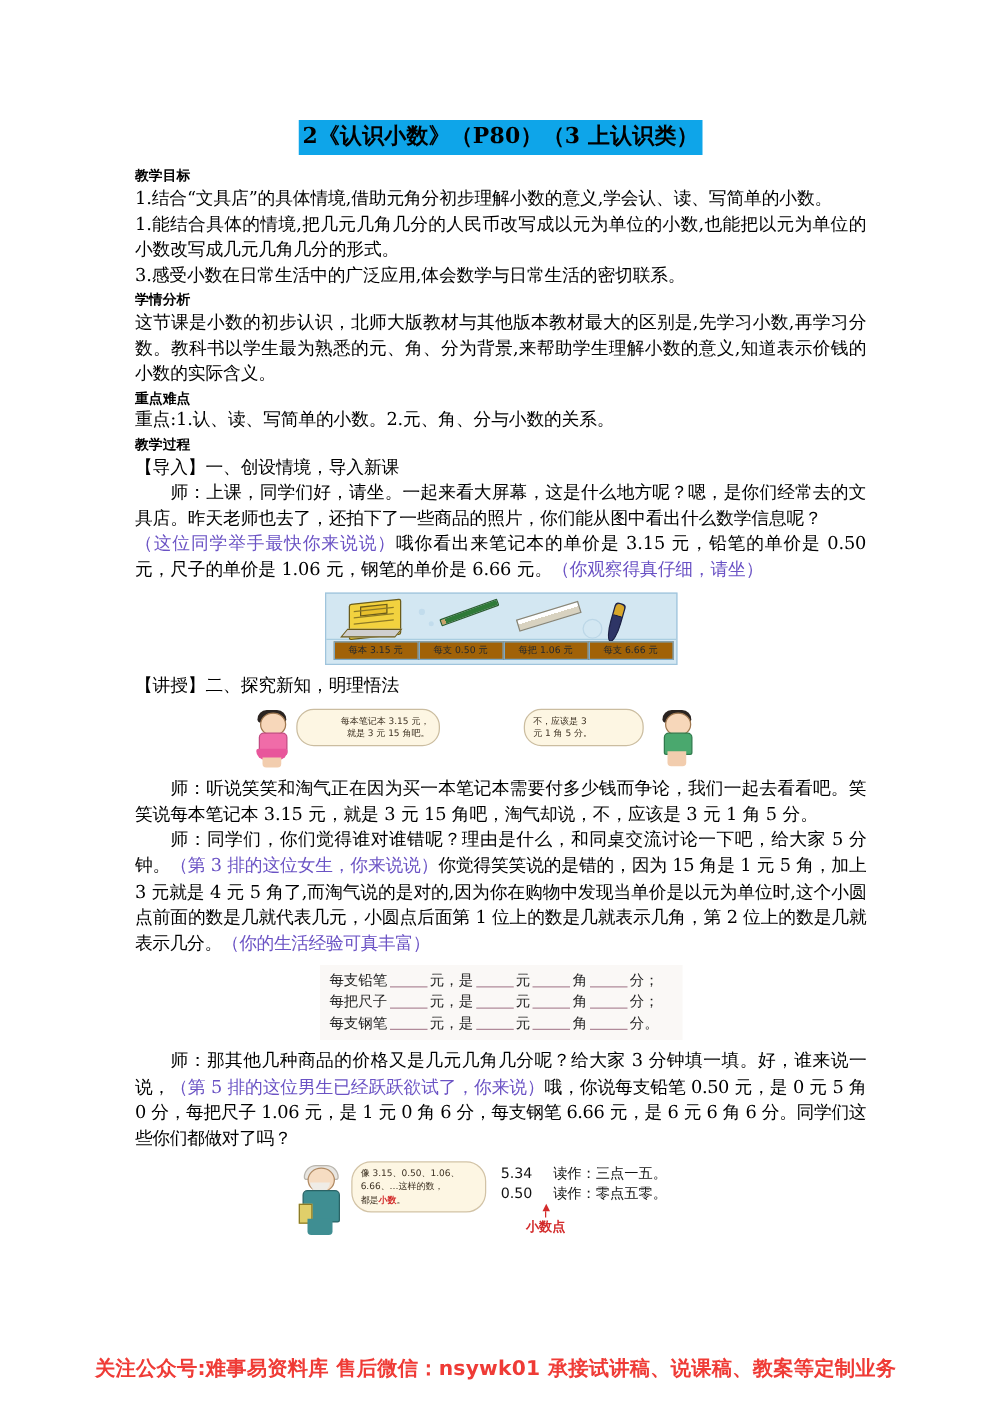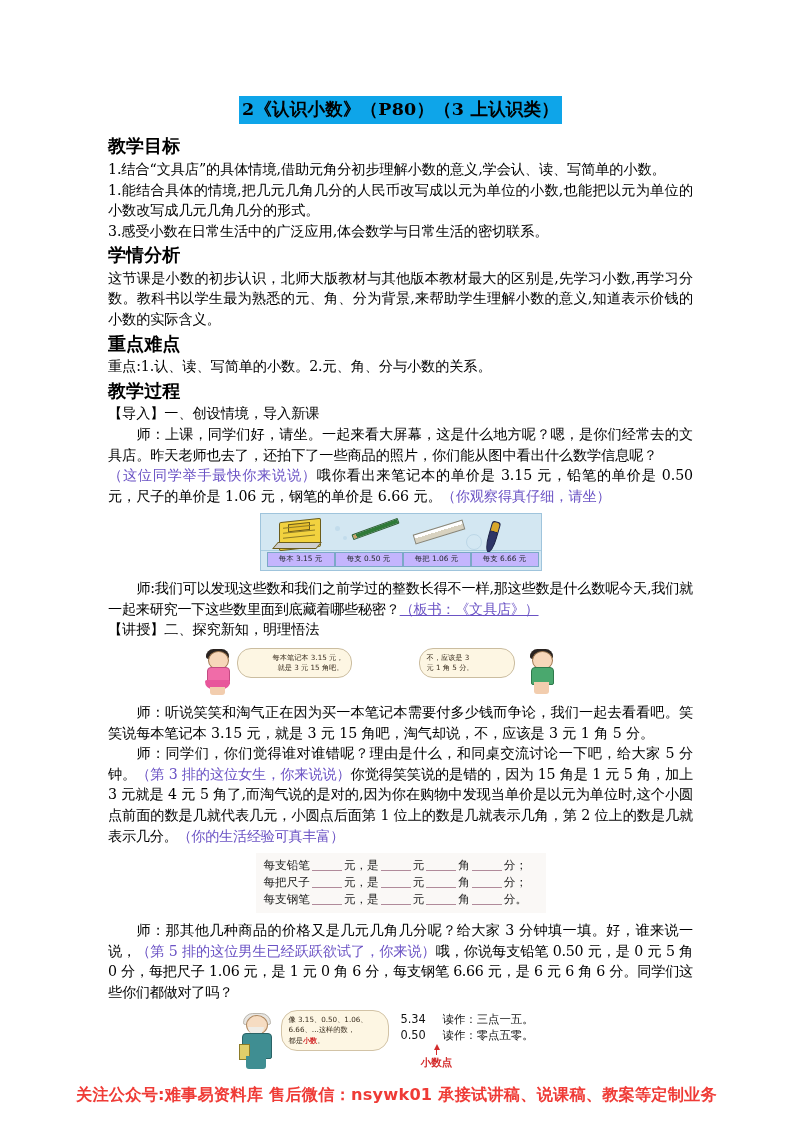--- a/index.html
+++ b/index.html
@@ -41,21 +41,21 @@
     font-size: 17.5px;
     line-height: 1.45;
     letter-spacing: 0.2px;
     padding: 1px 3px 2px 3px;
     color: #000;
   }
 
   
   .h-sec {
     font-weight: bold;
-    font-size: 18px;
+    font-size: 11px;
     line-height: 1.42;
     margin: 1px 0 0 0;
     letter-spacing: 0.1px;
   }
 
   
   .p {
     font-size: 14.2px;
     line-height: 1.45;
     margin: 0;
@@ -90,21 +90,21 @@
     background: #a9cde0;
   }
   .store-bubble {
     position: absolute;
     border-radius: 50%;
     background: #c2dcec;
   }
   .price-tag {
     position: absolute;
     bottom: 3px;
-    background: #c4b5fd;
+    background: #a16207;
     border: 1px solid #7ba8c6;
     font-family: "DejaVu Sans", "Liberation Sans", sans-serif;
     font-size: 7.4px;
     line-height: 12px;
     height: 13px;
     text-align: center;
     color: #23282e;
     white-space: nowrap;
     overflow: hidden;
   }
@@ -429,21 +429,20 @@
       <div class="item-pen">
           <div class="pen-cap"></div>
         </div>
 
       <div class="price-tag" style="left:6px;width:66px;">每本 3.15 元</div>
       <div class="price-tag" style="left:74px;width:66px;">每支 0.50 元</div>
       <div class="price-tag" style="left:142px;width:66px;">每把 1.06 元</div>
       <div class="price-tag" style="left:210px;width:66px;">每支 6.66 元</div>
     </div>
 
-    <p class="p p-ind nosp"><span>师:我们可以发现这些数和我们之前学过的整数长得不一样,那这些数是什么数呢今天,我们就一起来研究一下这些数里面到底藏着哪些秘密？</span><span class="purple-u">（板书：《文具店》）</span></p>
 
     <p class="p">【讲授】二、探究新知，明理悟法</p>
 
     <div class="fig fig-kids">
 
       <div class="kid" style="left:6px;">
         <div class="kid-hair"></div>
         <div class="kid-head"></div>
         <div class="kid-body" style="background:#f06ca8;border:1px solid #c24a82;"></div>
         <div class="kid-skirt"></div>

